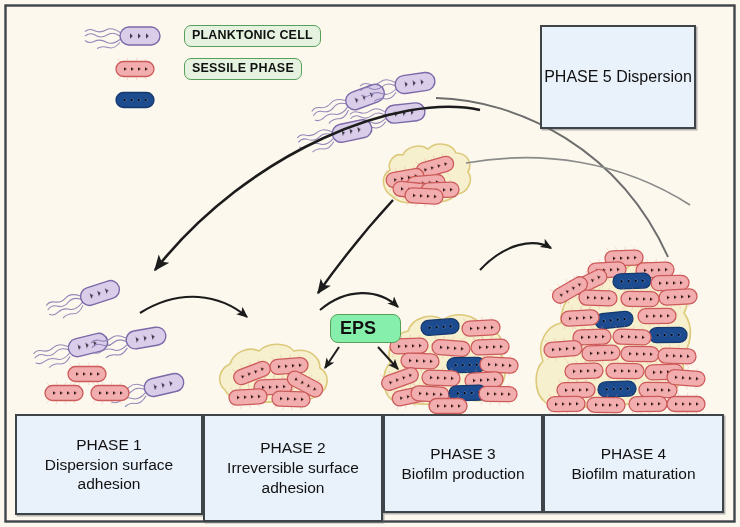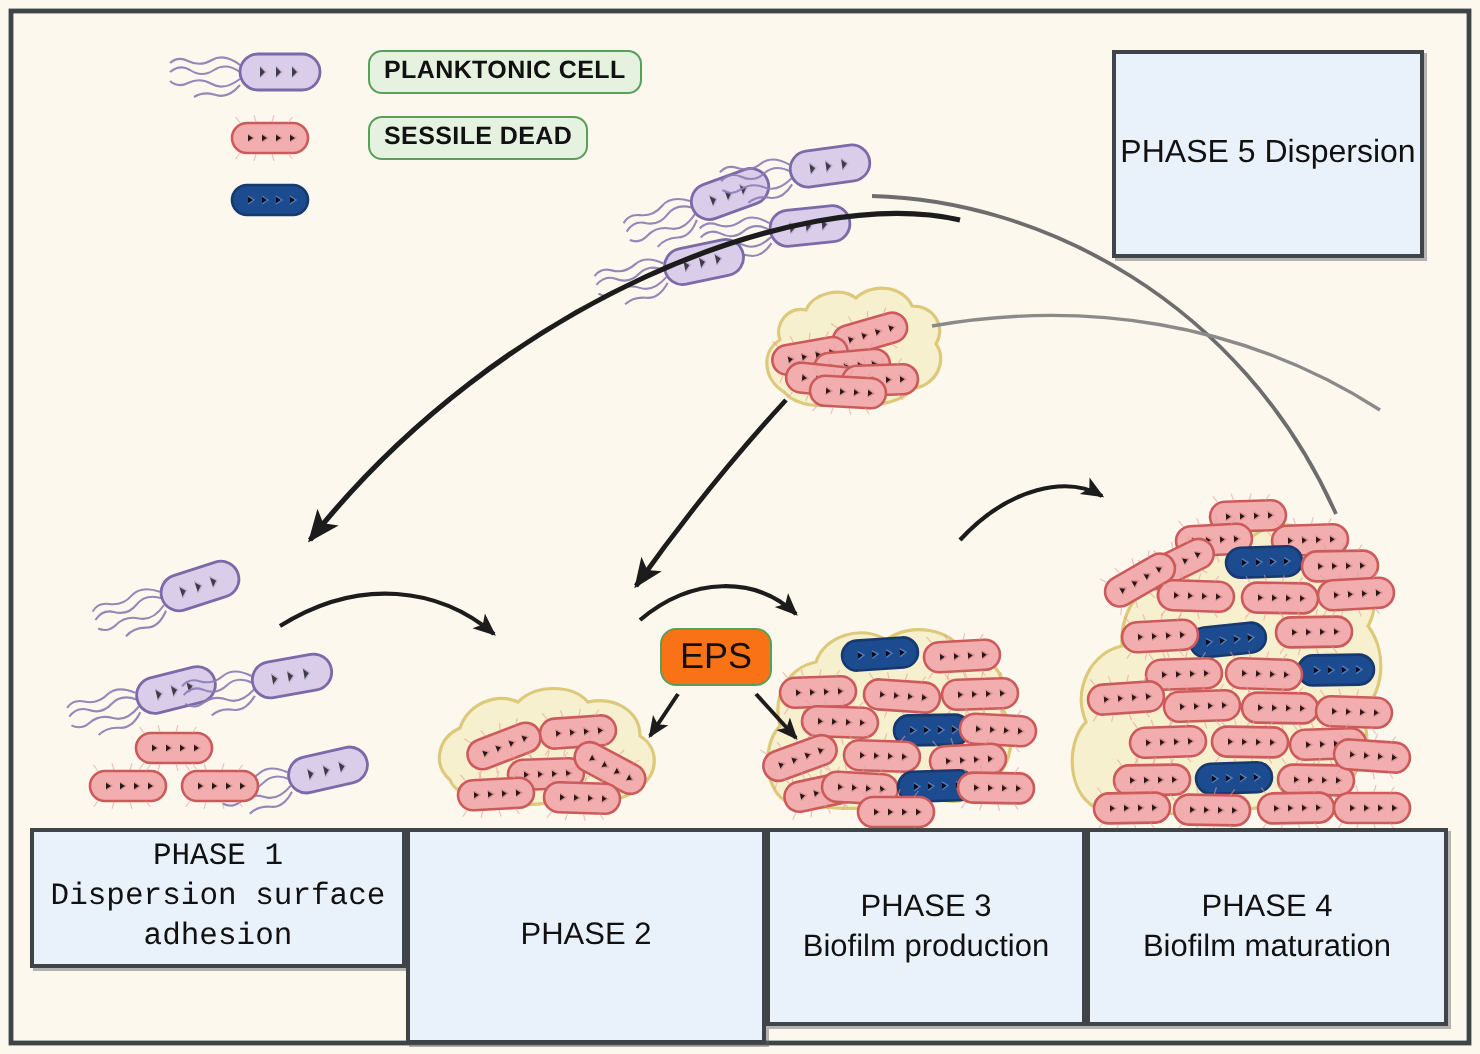--- a/index.html
+++ b/index.html
@@ -23,27 +23,27 @@
     font-size:12.5px;
     font-weight:bold;
     color:#111111;
     letter-spacing:.2px;
     padding:3px 7px 4px 7px;
     white-space:nowrap;
     line-height:1;
   }
   .eps-label{
     position:absolute;
-    background:#f97316;
+    background:#86efac;
     border:1.6px solid #58a05a;
     border-radius:8px;
     font-size:18px;
-    font-weight:normal;
+    font-weight:bold;
     color:#111;
-    padding:4px 9px 5px 9px;
+    padding:4px 24px 5px 9px;
     line-height:1;
     white-space:nowrap;
   }
   .phase-box{
     position:absolute;
     background:#e9f1fb;
     border:2px solid #3f4449;
     box-sizing:border-box;
     display:flex;align-items:center;justify-content:center;
     text-align:center;
@@ -258,41 +258,42 @@
     <g>
       <use href="#planktonicCell" transform="translate(140,36)"></use>
       <use href="#sessileCell" transform="translate(135,69)"></use>
       <use href="#deadCell" transform="translate(135,100)"></use>
     </g>
 
     <rect x="5.5" y="5.5" width="729" height="516" fill="none" stroke="#3f4449" stroke-width="2.4"></rect>
   </svg>
 
   <div class="legend-label" style="left:184px;top:25px;">PLANKTONIC CELL</div>
-  <div class="legend-label" style="left:184px;top:58px;">SESSILE DEAD</div>
+  <div class="legend-label" style="left:184px;top:58px;">SESSILE PHASE</div>
 
   <div class="eps-label" style="left:330px;top:314px;">EPS</div>
 
-  <div class="phase5" style="left:540px;top:25px;width:156px;height:104px;margin-left:16px;">
+  <div class="phase5" style="left:540px;top:25px;width:156px;height:104px;">
     <div>
       <span class="ttl">PHASE 5</span>
       <span class="sub">Dispersion</span>
     </div>
   </div>
 
-  <div class="phase-box" style="left:15px;top:414px;width:188px;height:70px;font-family:Liberation Mono, monospace;">
+  <div class="phase-box" style="left:15px;top:414px;width:188px;height:101px;">
     <div>
       <span class="ttl">PHASE 1</span>
       <span class="sub">Dispersion surface adhesion</span>
     </div>
   </div>
 
   <div class="phase-box" style="left:203px;top:414px;width:180px;height:108px;">
     <div>
       <span class="ttl">PHASE 2</span>
+      <span class="sub">Irreversible surface adhesion</span>
     </div>
   </div>
 
   <div class="phase-box" style="left:383px;top:414px;width:160px;height:99px;">
     <div>
       <span class="ttl">PHASE 3</span>
       <span class="sub">Biofilm production</span>
     </div>
   </div>
 

